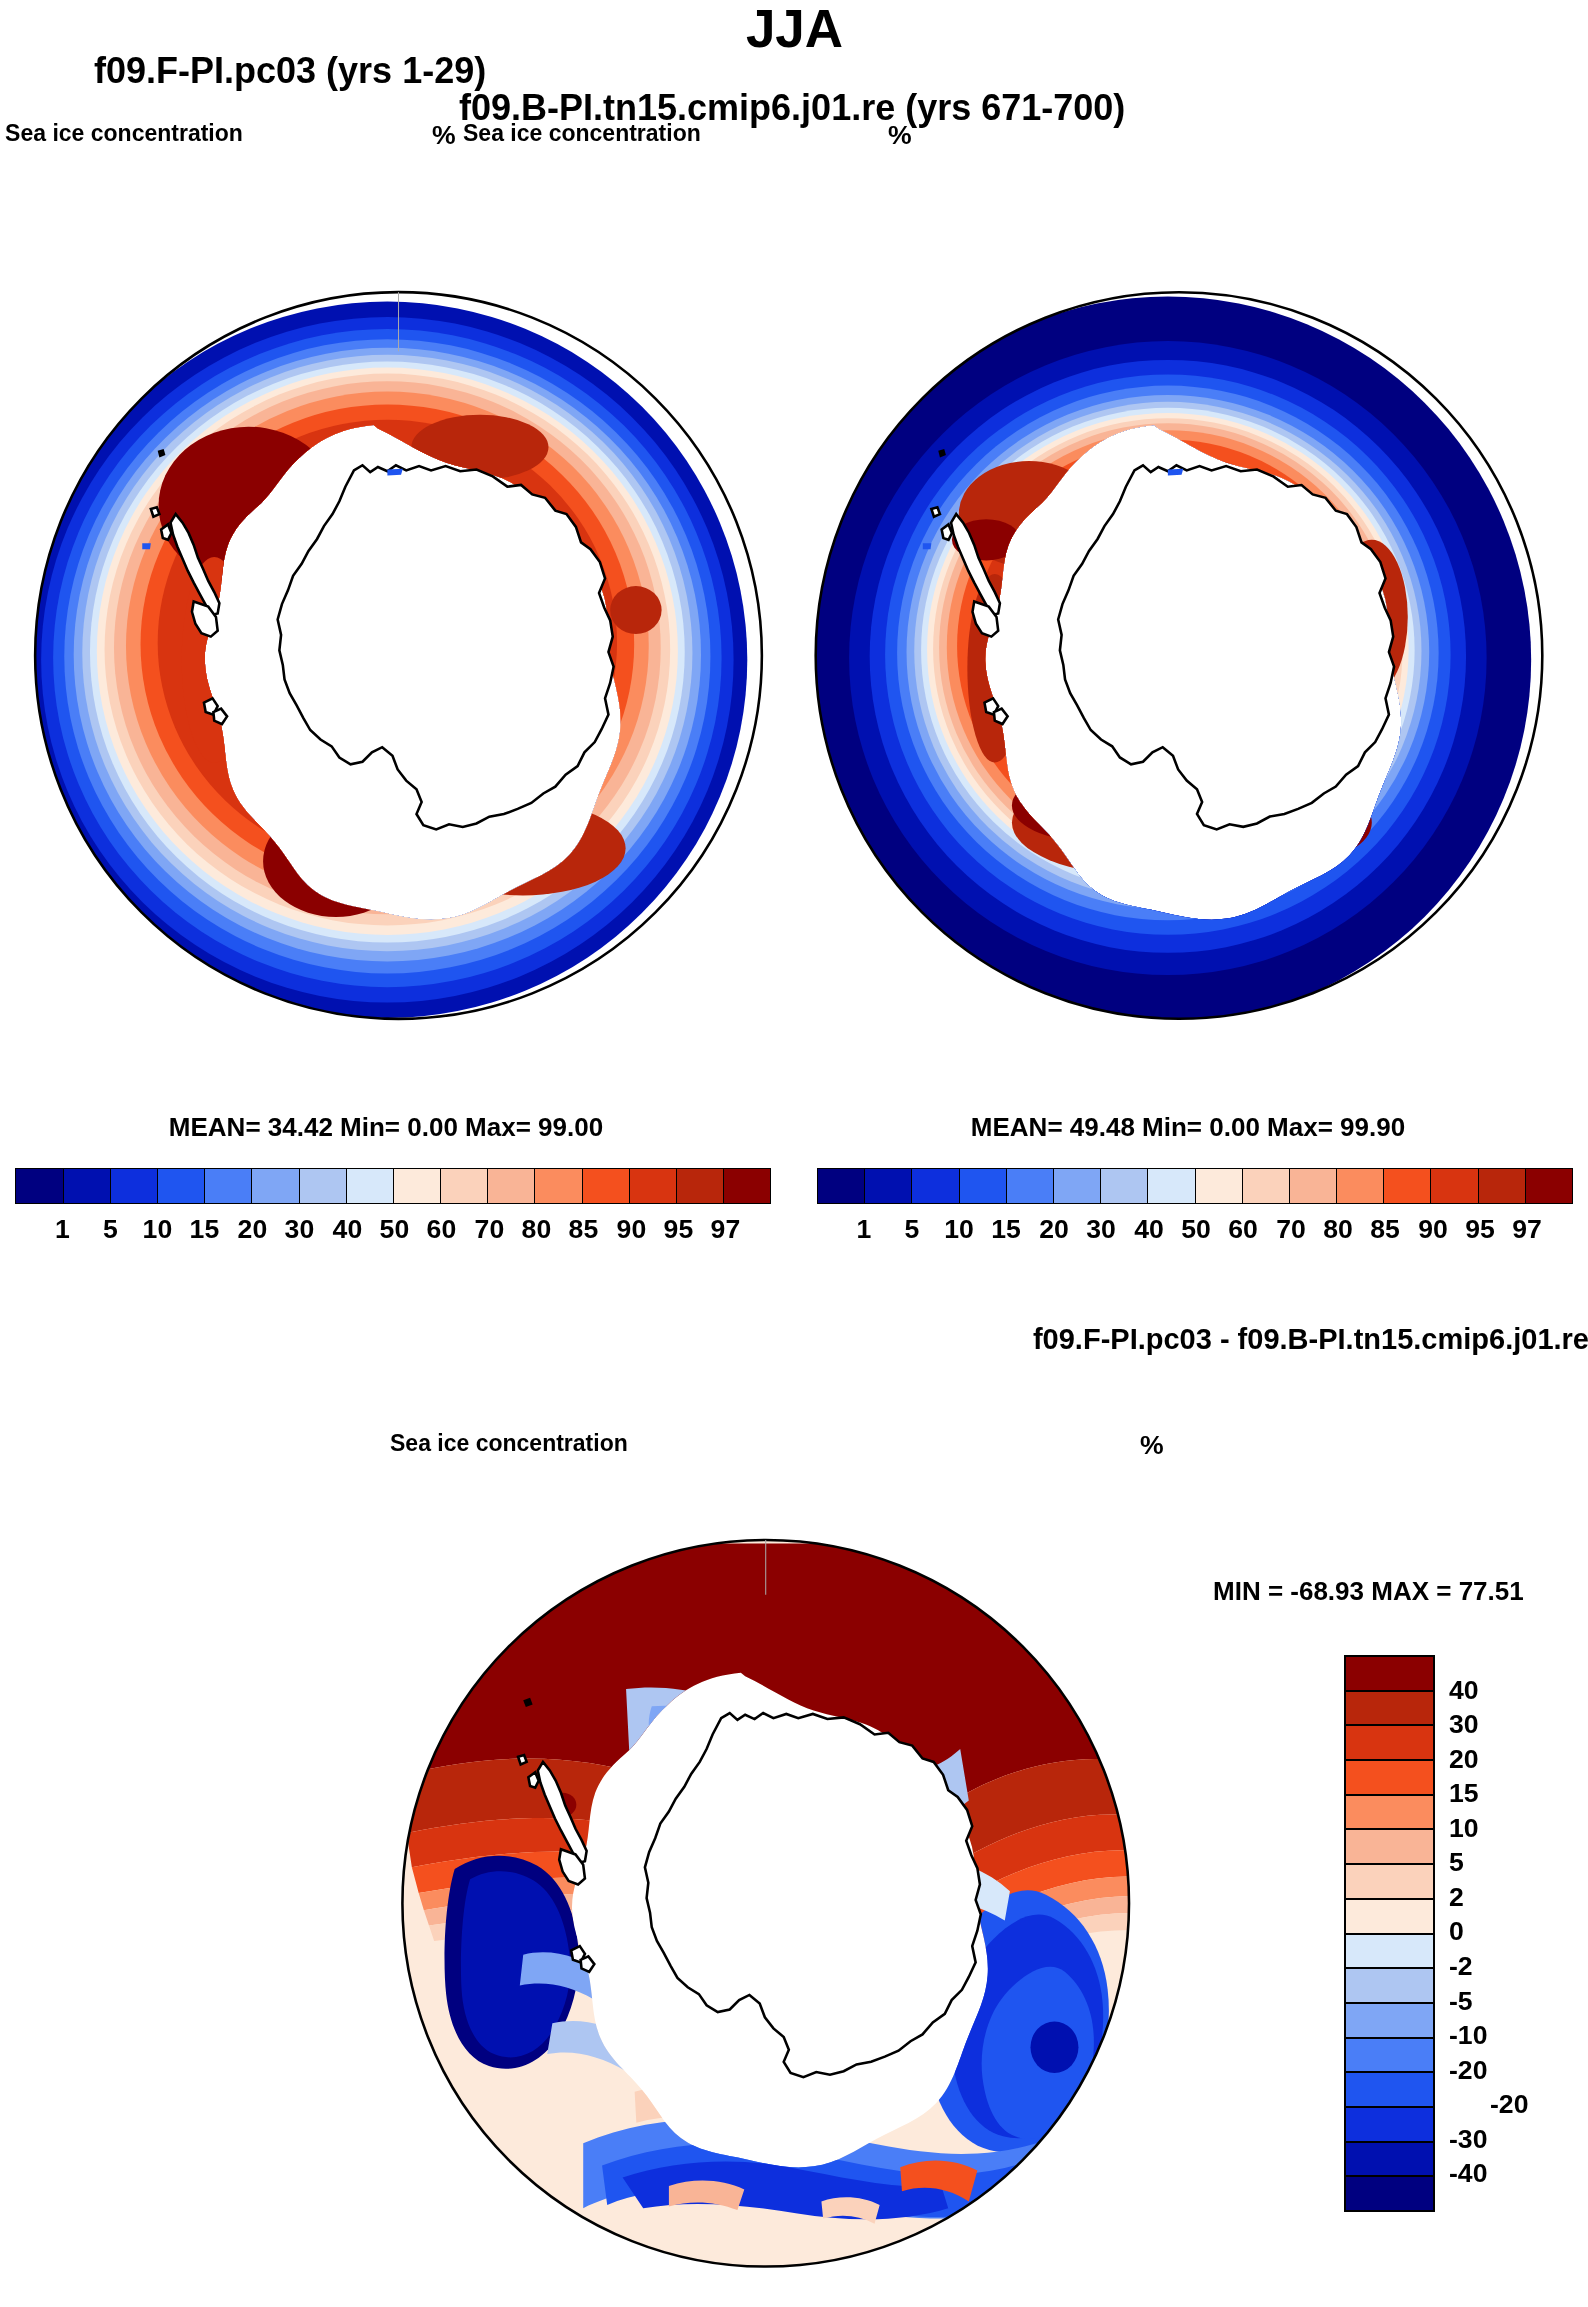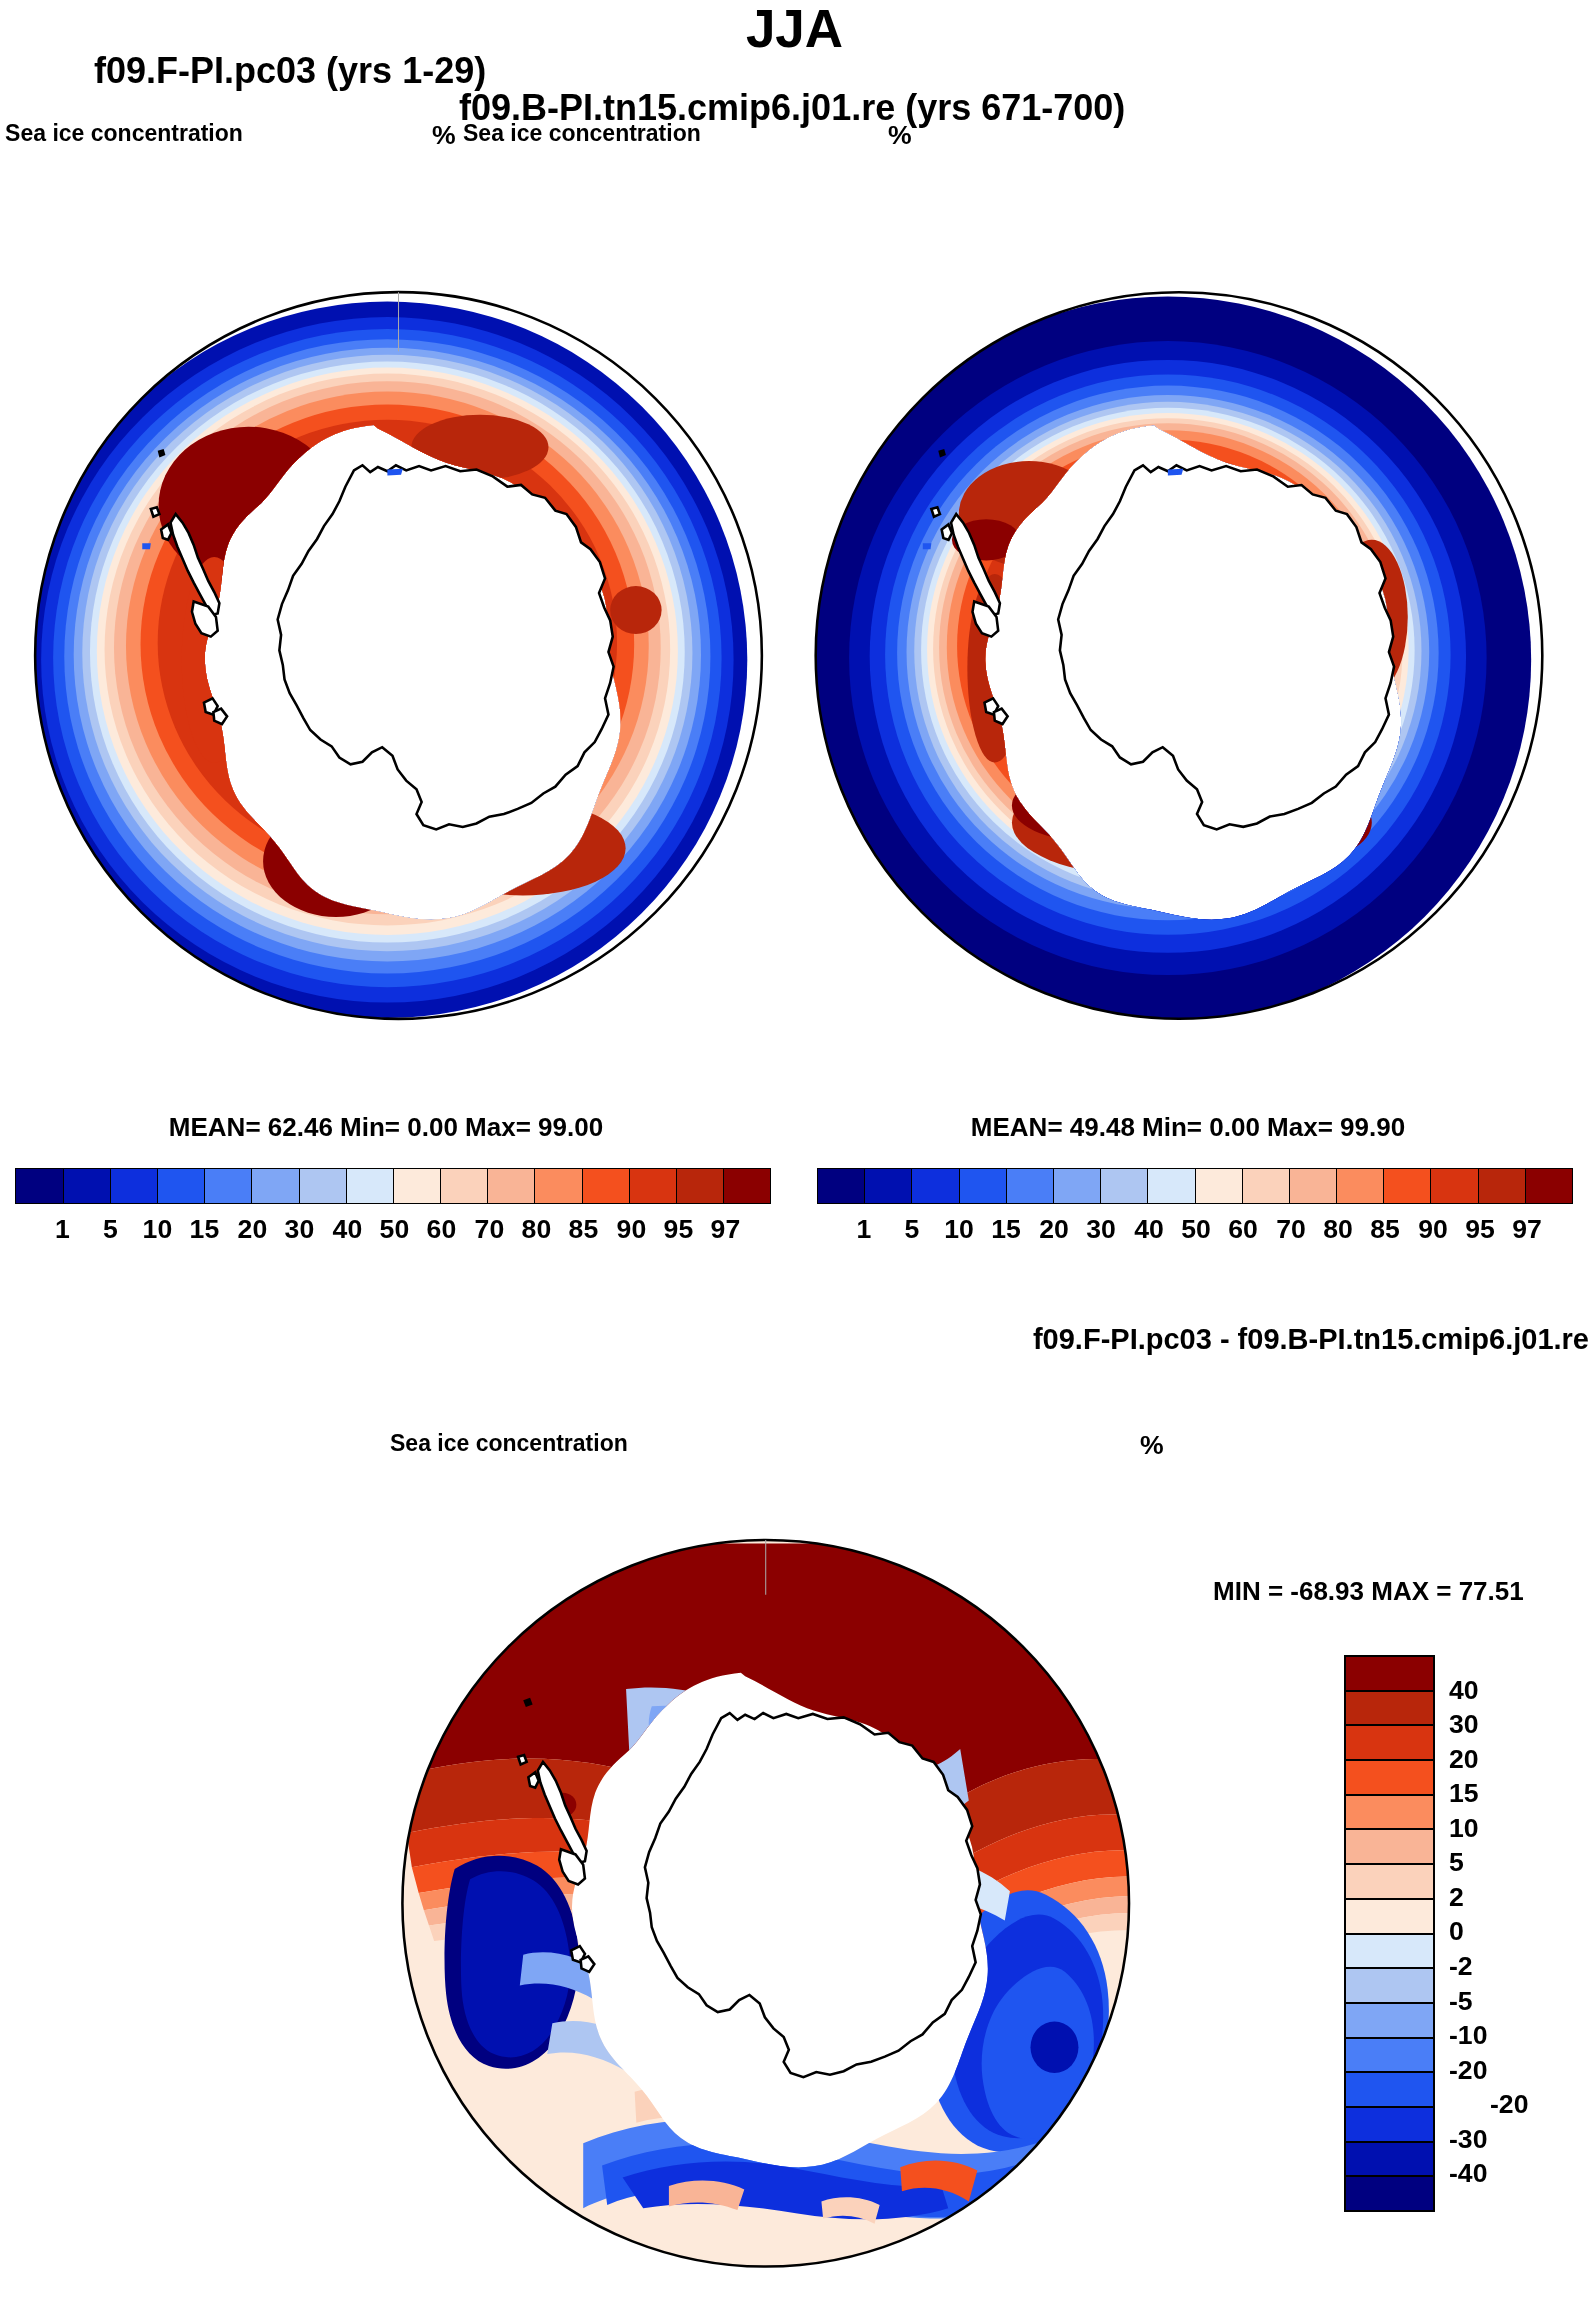--- a/index.html
+++ b/index.html
@@ -191,21 +191,21 @@
       <path d="M259,531 L268,527 L275,536 L269,545 L260,541 Z" fill="#fff" stroke="#000" stroke-width="3"></path>
       <path d="M194,226 L201,224 L203,231 L196,234 Z" fill="#000"></path>
       <path d="M48,318 L56,315 L60,324 L53,328 Z" fill="#000"></path>
       <path d="M462,248 L480,247 L478,254 L462,255 Z" fill="#1f55f0"></path>
       <path d="M176,334 L186,334 L185,341 L176,341 Z" fill="#1f55f0"></path>
     </g>
     <circle cx="475" cy="465" r="424" fill="none" stroke="#000" stroke-width="3"></circle>
   </svg>
 </div>
 
-<div class="abs stats-label" style="left:0px;top:1112px;width:772px;text-align:center;">MEAN=  62.46  Min=   0.00  Max=  99.00</div>
+<div class="abs stats-label" style="left:0px;top:1112px;width:772px;text-align:center;">MEAN=  34.42  Min=   0.00  Max=  99.00</div>
 <div class="abs stats-label" style="left:802px;top:1112px;width:772px;text-align:center;">MEAN=  49.48  Min=   0.00  Max=  99.90</div>
 
 <div class="cbar-h" id="cbar-left" style="left:15.4px;top:1168px;width:754px;height:34px;">
     <div class="cell" style="background: rgb(0, 0, 128);"></div>
     <div class="cell" style="background: rgb(0, 16, 176);"></div>
     <div class="cell" style="background: rgb(13, 47, 221);"></div>
     <div class="cell" style="background: rgb(31, 85, 240);"></div>
     <div class="cell" style="background: rgb(74, 126, 247);"></div>
     <div class="cell" style="background: rgb(127, 166, 245);"></div>
     <div class="cell" style="background: rgb(174, 198, 242);"></div>

